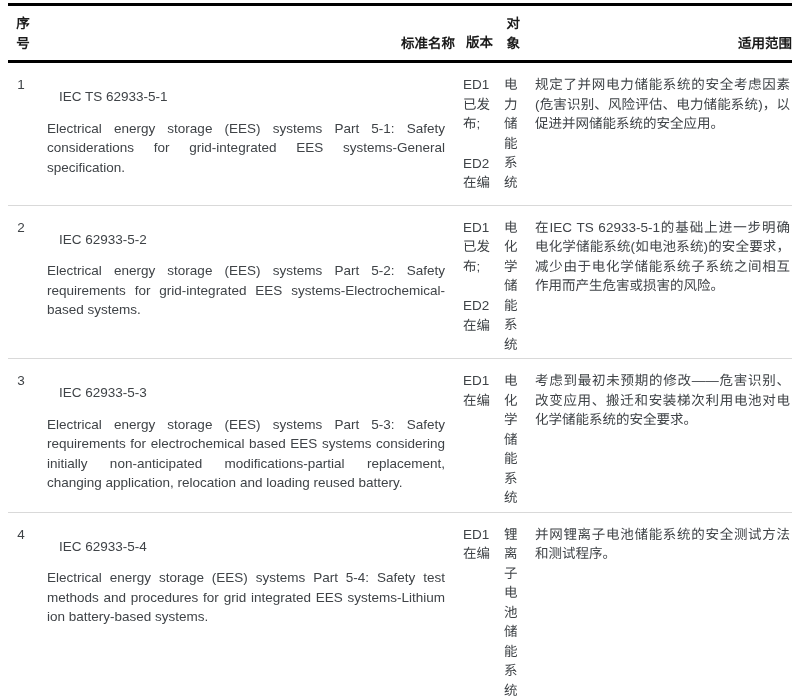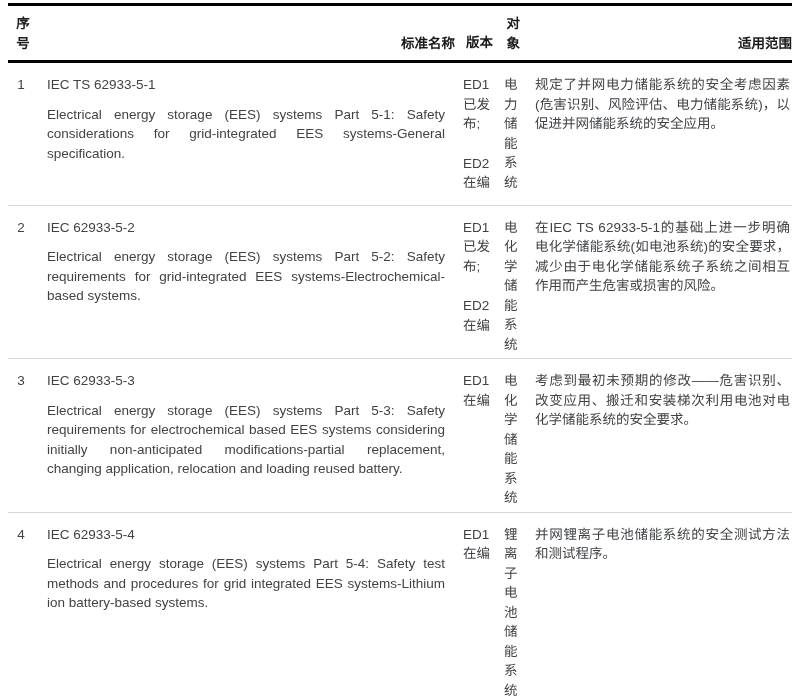--- a/index.html
+++ b/index.html
@@ -53,21 +53,21 @@
     padding: 12px 0;
   }
   tbody tr + tr td { border-top: 1px solid #d9d9d9; }
 
   td.cell-index  { text-align: center; padding-right: 6px; }
   td.cell-name   { padding-left: 7px; padding-right: 10px; }
   td.cell-version{ padding-left: 8px; padding-right: 10px; }
   td.cell-object { padding-left: 1px; padding-right: 13px; padding-bottom: 4px; word-break: break-all; }
   td.cell-scope  { padding-left: 2px; padding-right: 2px; text-align: justify; text-justify: inter-ideograph; }
 
-  p.std-code { margin: 0; }
+  p.std-code { margin: 12px; }
   p.std-desc { margin: 10px 0 0 0; text-align: justify; }
   p.version-line { margin: 0; }
   p.version-line + p.version-line { margin-top: 20px; }
 </style>
 </head>
 <body>
 
 <div class="page">
   <table class="std-table">
     <colgroup>

